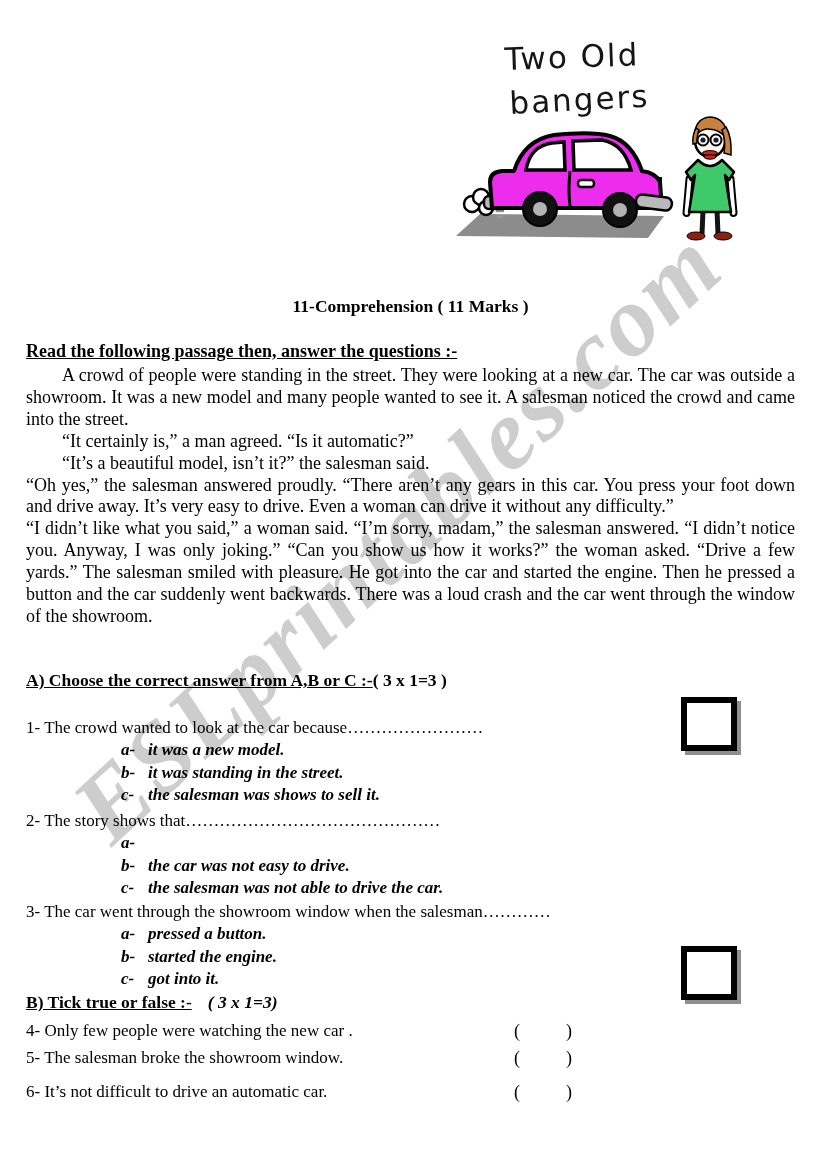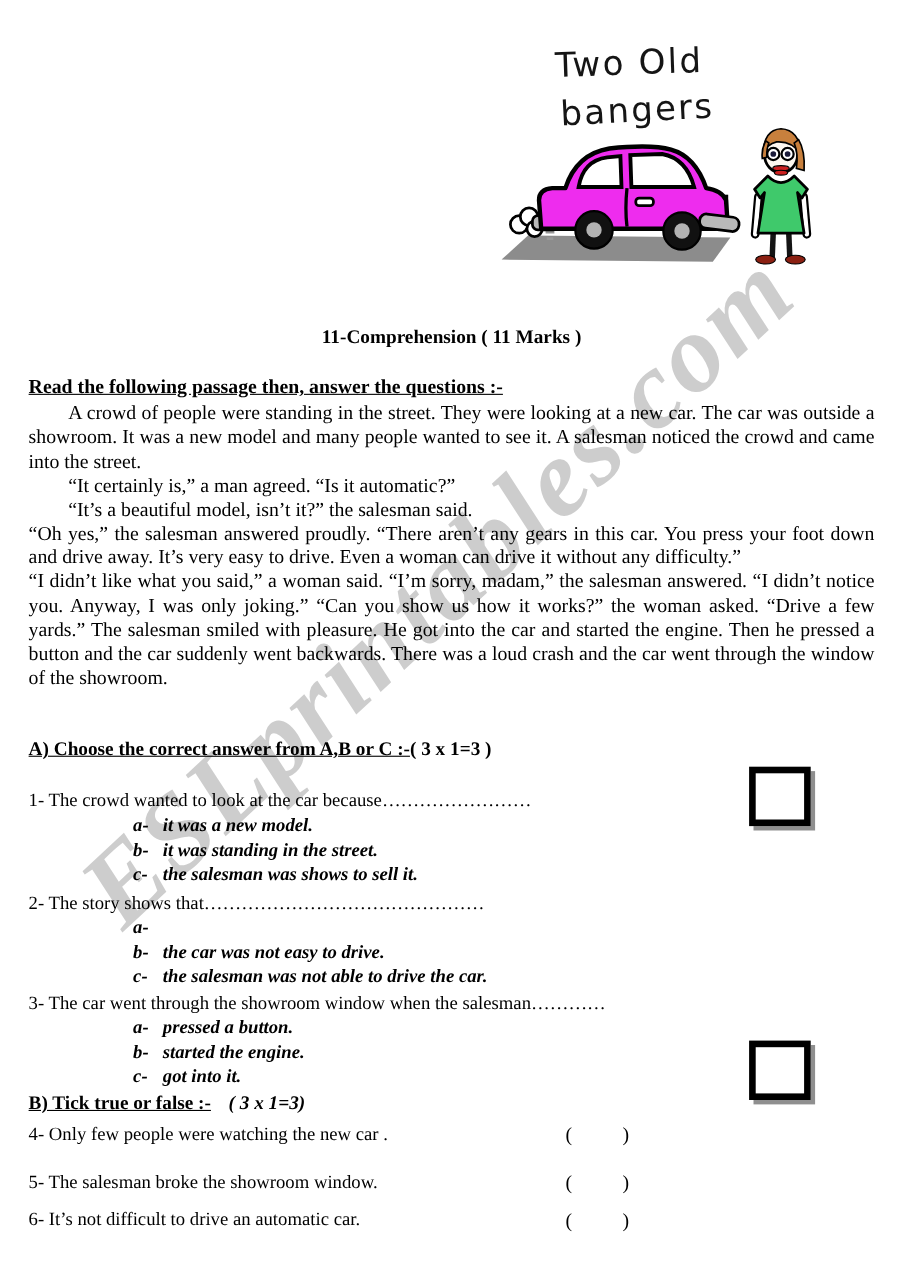--- a/index.html
+++ b/index.html
@@ -21,21 +21,21 @@
   .passage p.indent{text-indent:36px;}
   .qa{position:absolute;top:653px;left:26px;width:660px;font-size:17px;line-height:22.5px;margin-top:16px;}
   .sec-head{font-weight:bold;font-size:17.5px;}
   .sec-head .u{text-decoration:underline;}
   .sec-head .marks{text-decoration:none;}
   .q1{margin-top:25px;} .q2{margin-top:3px;} .q3{margin-top:1px;}
   .opt{display:flex;padding-left:95px;font-weight:bold;font-style:italic;}
   .opt .letter{width:27px;flex:none;}
   .secb{position:absolute;top:991px;left:26px;width:640px;font-size:17px;line-height:22.5px;}
   .tf{position:relative;}
-  .tf-4{margin-top:6px;} .tf-5{margin-top:22px;} .tf-6{margin-top:11px;}
+  .tf-4{margin-top:6px;} .tf-5{margin-top:5px;} .tf-6{margin-top:11px;}
   .parens{position:absolute;left:488px;top:0;width:58px;display:flex;
           justify-content:space-between;font-size:18px;}
   .checkbox{position:absolute;left:681px;width:44px;height:42px;border:6px solid #000;
             background:#fff;box-shadow:4px 4px 0 #8f8f8f;}
   .cb1{top:697px;} .cb2{top:946px;}
   .secb-marks{margin-left:16px;font-style:italic;}
 </style>
 </head>
 <body>
 

